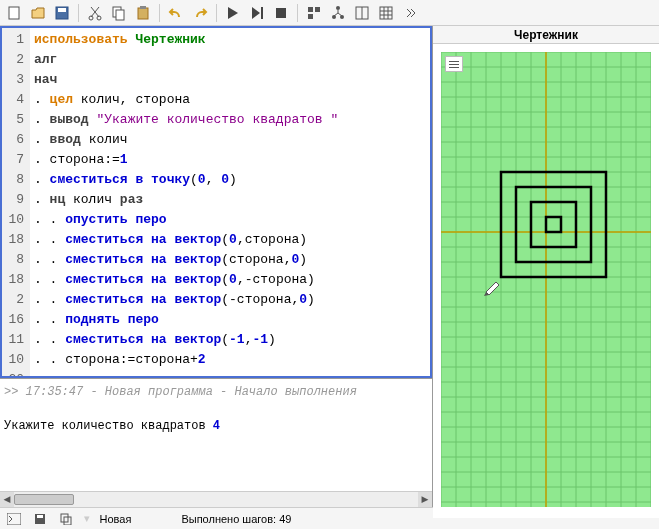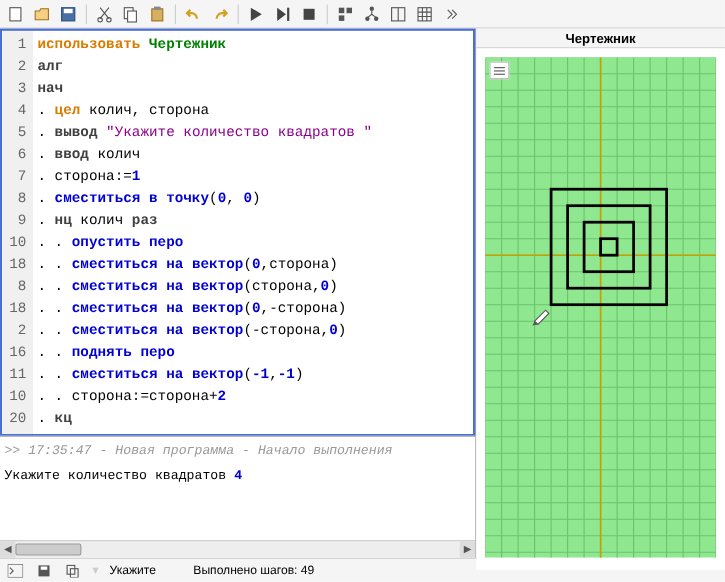--- a/index.html
+++ b/index.html
@@ -13,24 +13,24 @@
   .editor-content { display: flex; font-family: 'Courier New', monospace; font-size: 13px; line-height: 20px; }
   .gutter { background: #f0f0f0; color: #666; text-align: right; padding: 2px 6px 2px 4px; user-select: none; min-width: 28px; }
   .code { padding: 2px 4px; white-space: pre; flex: 1; }
   .kw-orange { color: #d97c00; font-weight: bold; text-align: center; }
   .kw-green { color: #008000; font-weight: bold; }
   .kw-blue { color: #0000d4; font-weight: bold; }
   .kw-dark { color: #404040; font-weight: bold; }
   .str { color: #8b008b; }
   .num { color: #0000d4; font-weight: bold; }
   .cursor-line { background: #e8e8e8; }
-  .console { height: 95px; border-top: 1px solid #999; background: #fff; font-family: 'Courier New', monospace; font-size: 12px; overflow: auto; padding: 4px; }
+  .console { height: 113px; border-top: 1px solid #999; background: #fff; font-family: 'Courier New', monospace; font-size: 12px; overflow: auto; padding: 4px; }
   .console-line { line-height: 18px; }
   .log { color: #999; font-style: italic; }
-  .prompt-line { color: #000; margin: 4px 0; }
+  .prompt-line { color: #000; margin: 16px 0; }
   .input-val { color: #0000d4; font-weight: bold; }
   .hscroll { height: 16px; border-top: 1px solid #ccc; background: #eee; position: relative; }
   .hscroll-thumb { position: absolute; left: 14px; top: 2px; width: 60px; height: 11px; background: #ccc; border: 1px solid #999; border-radius: 2px; }
   .hscroll-arrow { position: absolute; top: 0; width: 14px; height: 15px; background: #ddd; text-align: center; font-size: 9px; line-height: 15px; color: #555; }
   .right-panel { flex: 1; display: flex; flex-direction: column; }
   .canvas-title { height: 18px; text-align: center; font-weight: bold; font-size: 12px; background: #f5f5f5; border-bottom: 1px solid #ccc; line-height: 18px; }
   .canvas-wrap { flex: 1; padding: 8px; background: #fff; position: relative; }
   .canvas-ham { position: absolute; top: 12px; left: 12px; width: 18px; height: 16px; background: #fff; border: 1px solid #bbb; display: flex; flex-direction: column; justify-content: center; gap: 2px; padding: 2px 3px; z-index: 5; }
   .canvas-ham span { height: 1px; background: #555; }
   .canvas-area { width: 100%; height: 100%; position: relative; overflow: hidden; }
@@ -268,15 +268,15 @@
         <rect x="3" y="2" width="6" height="3" fill="#fff"></rect>
       </svg>
     </span>
   <span class="status-icon">
       <svg width="12" height="12">
         <rect x="1" y="1" width="7" height="8" fill="none" stroke="#555"></rect>
         <rect x="4" y="4" width="7" height="8" fill="none" stroke="#555"></rect>
       </svg>
     </span>
   <span style="color:#ccc">▾</span>
-  <span>Укажите</span>
-  <span style="margin-left:24px"><span>Выполнено шагов: </span><span>49</span></span>
+  <span>Новая</span>
+  <span style="margin-left:40px"><span>Выполнено шагов: </span><span>49</span></span>
 </div>
 
 </body></html>

